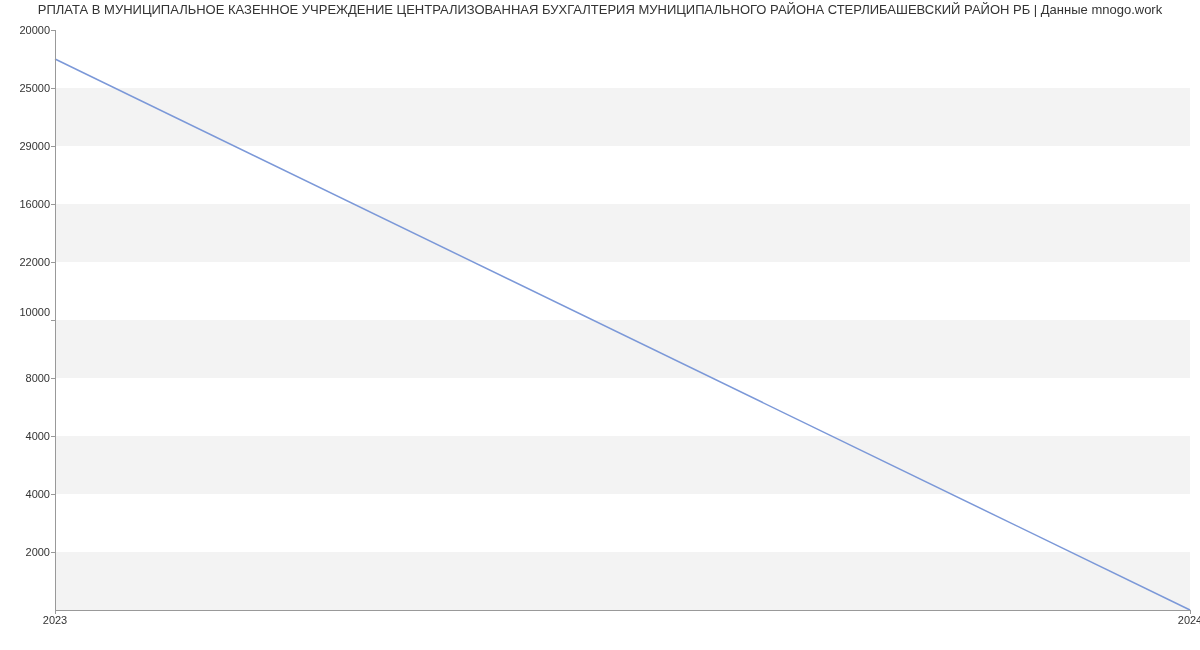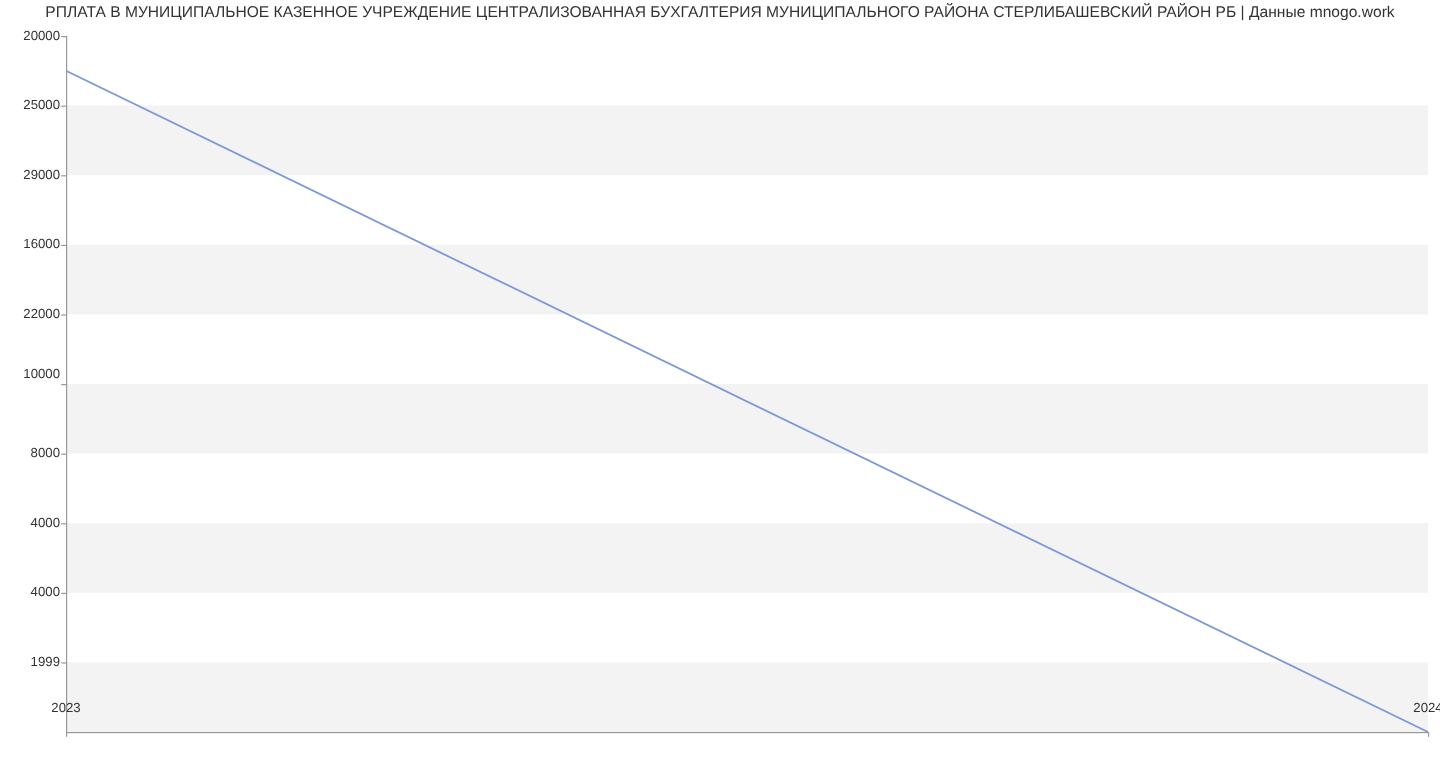--- a/index.html
+++ b/index.html
@@ -37,21 +37,21 @@
       position: absolute;
       right: 1150px;
       width: 45px;
       text-align: right;
       font-size: 11px;
       color: #333;
       transform: translateY(-50%);
     }
     .x-tick-label {
       position: absolute;
-      top: 584px;
+      top: 614px;
       font-size: 11px;
       color: #333;
       transform: translateX(-50%);
     }
     .tick-mark {
       position: absolute;
       background: #999;
     }
     svg.line-svg {
       position: absolute;
@@ -78,21 +78,21 @@
     <svg class="line-svg" preserveAspectRatio="none" viewBox="0 0 1135 580">
       <polyline id="series-line" fill="none" stroke="#7B98D8" stroke-width="1.5" points="0,29 1135,580"></polyline>
     </svg>
   </div>
 
   <div class="axis-line" style="left:55px; top:30px; width:1px; height:580px;"></div>
 
   <div class="axis-line" style="left:55px; top:610px; width:1135px; height:1px;"></div>
 
   <div id="y-ticks">
-      <div class="y-tick-label" style="top: 552px;">1999</div>
+      <div class="y-tick-label" style="top: 552px;">2000</div>
       <div class="tick-mark" style="left: 51px; top: 552px; width: 4px; height: 1px;"></div>
       <div class="y-tick-label" style="top: 494px;">4000</div>
       <div class="tick-mark" style="left: 51px; top: 494px; width: 4px; height: 1px;"></div>
       <div class="y-tick-label" style="top: 436px;">4000</div>
       <div class="tick-mark" style="left: 51px; top: 436px; width: 4px; height: 1px;"></div>
       <div class="y-tick-label" style="top: 378px;">8000</div>
       <div class="tick-mark" style="left: 51px; top: 378px; width: 4px; height: 1px;"></div>
       <div class="y-tick-label" style="top: 312px;">10000</div>
       <div class="tick-mark" style="left: 51px; top: 320px; width: 4px; height: 1px;"></div>
       <div class="y-tick-label" style="top: 262px;">22000</div>

